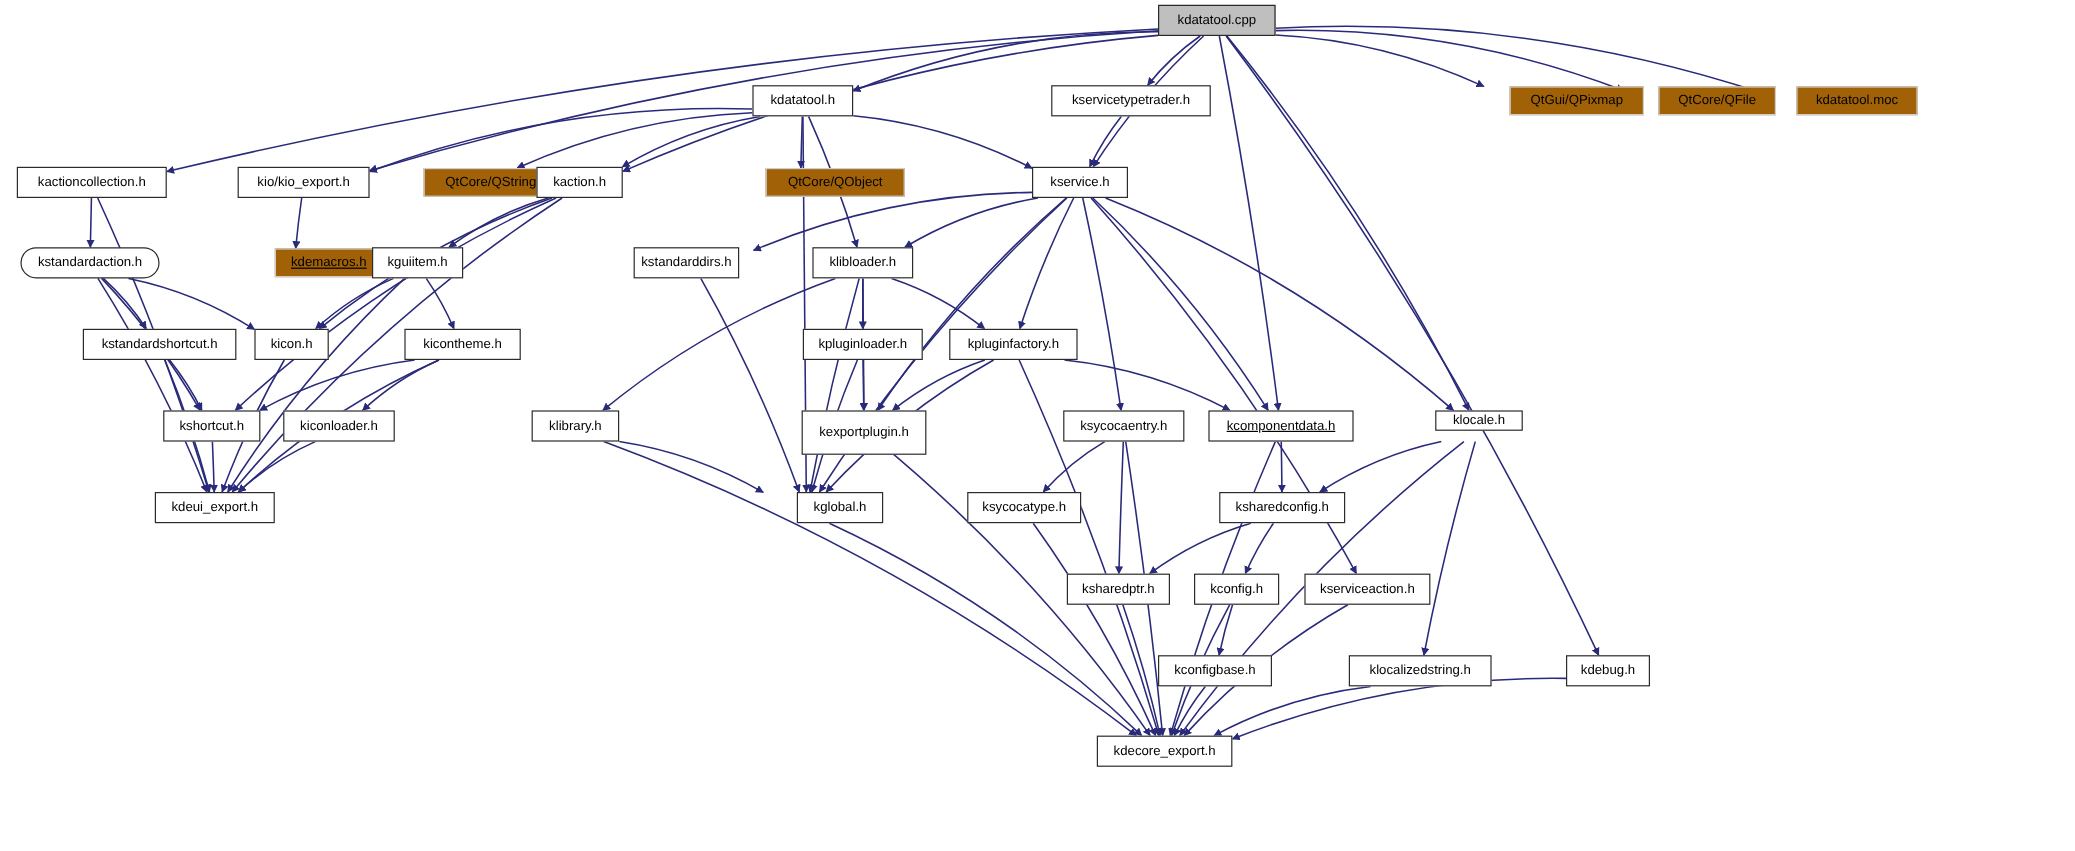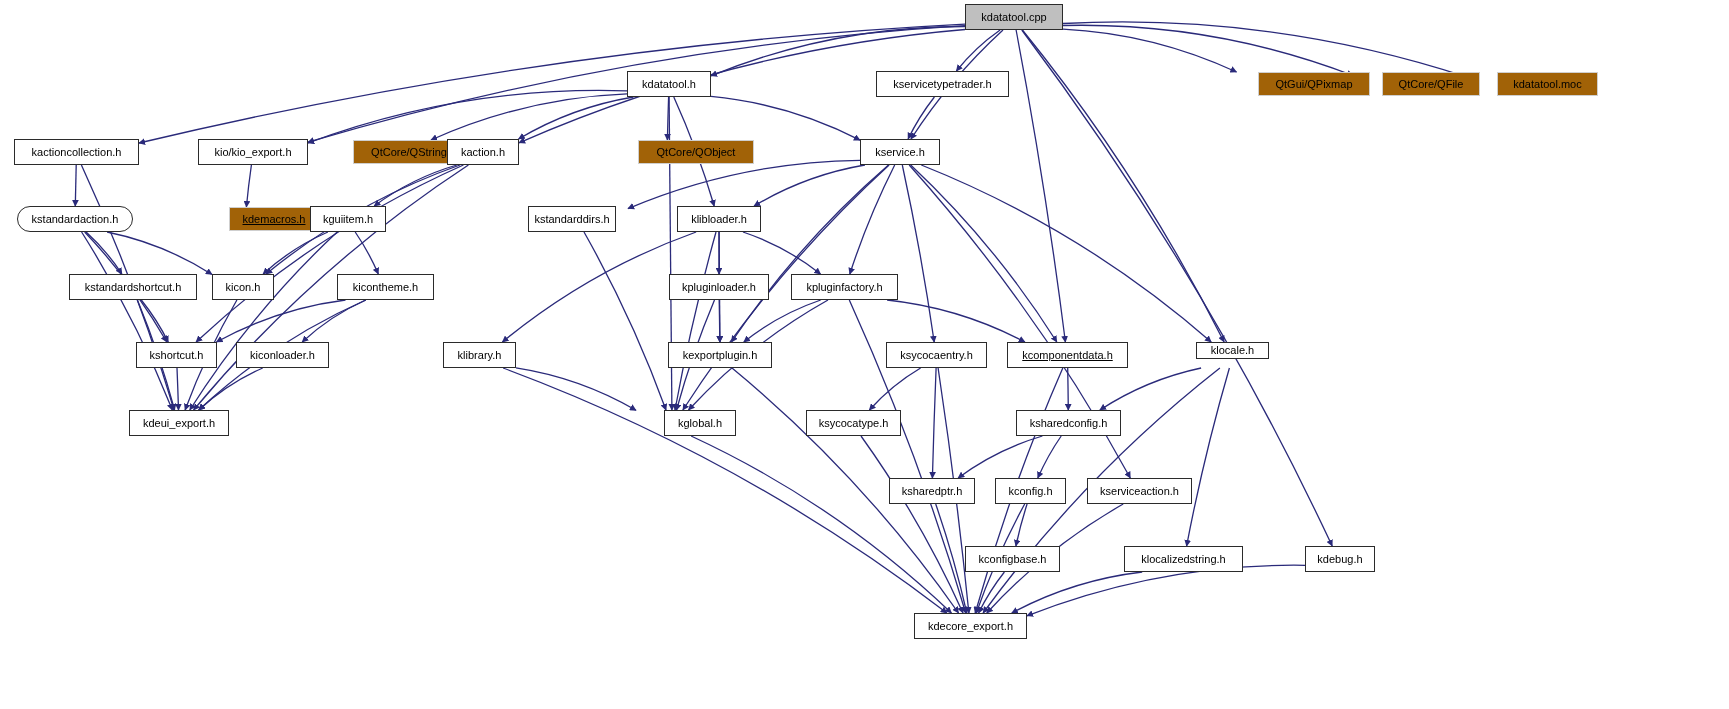--- a/index.html
+++ b/index.html
@@ -223,21 +223,21 @@
       </div>
       <div class="node" style="left: 136px; top: 342px; width: 81px; height: 26px;">
         <span class="node-label">kshortcut.h</span>
       </div>
       <div class="node" style="left: 236px; top: 342px; width: 93px; height: 26px;">
         <span class="node-label">kiconloader.h</span>
       </div>
       <div class="node" style="left: 443px; top: 342px; width: 73px; height: 26px;">
         <span class="node-label">klibrary.h</span>
       </div>
-      <div class="node" style="left: 668px; top: 342px; width: 104px; height: 26px;">
+      <div class="node" style="left: 668px; top: 342px; width: 104px; height: 37px;">
         <span class="node-label">kexportplugin.h</span>
       </div>
       <div class="node" style="left: 886px; top: 342px; width: 101px; height: 26px;">
         <span class="node-label">ksycocaentry.h</span>
       </div>
       <div class="node" style="left: 1007px; top: 342px; width: 121px; height: 26px; text-decoration: underline;">
         <span class="node-label">kcomponentdata.h</span>
       </div>
       <div class="node" style="left: 1196px; top: 342px; width: 73px; height: 17px;">
         <span class="node-label">klocale.h</span>

